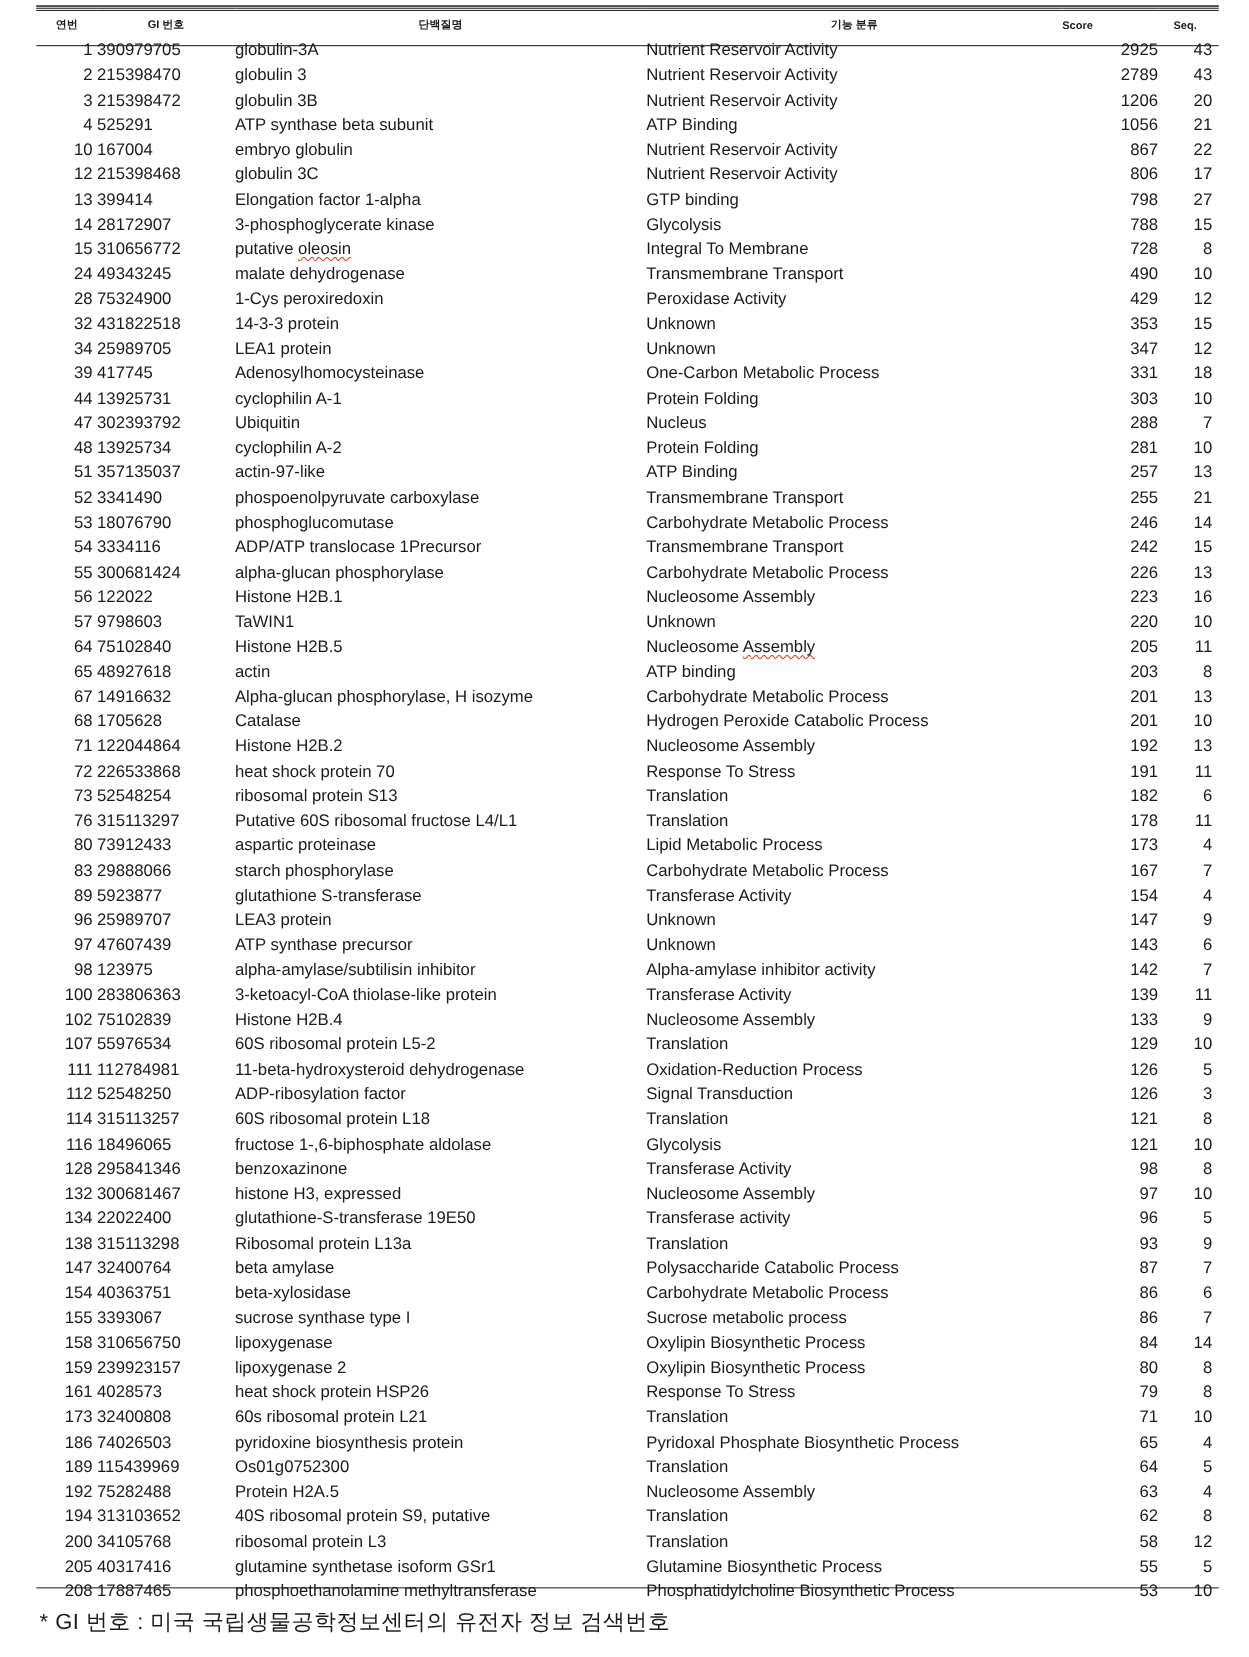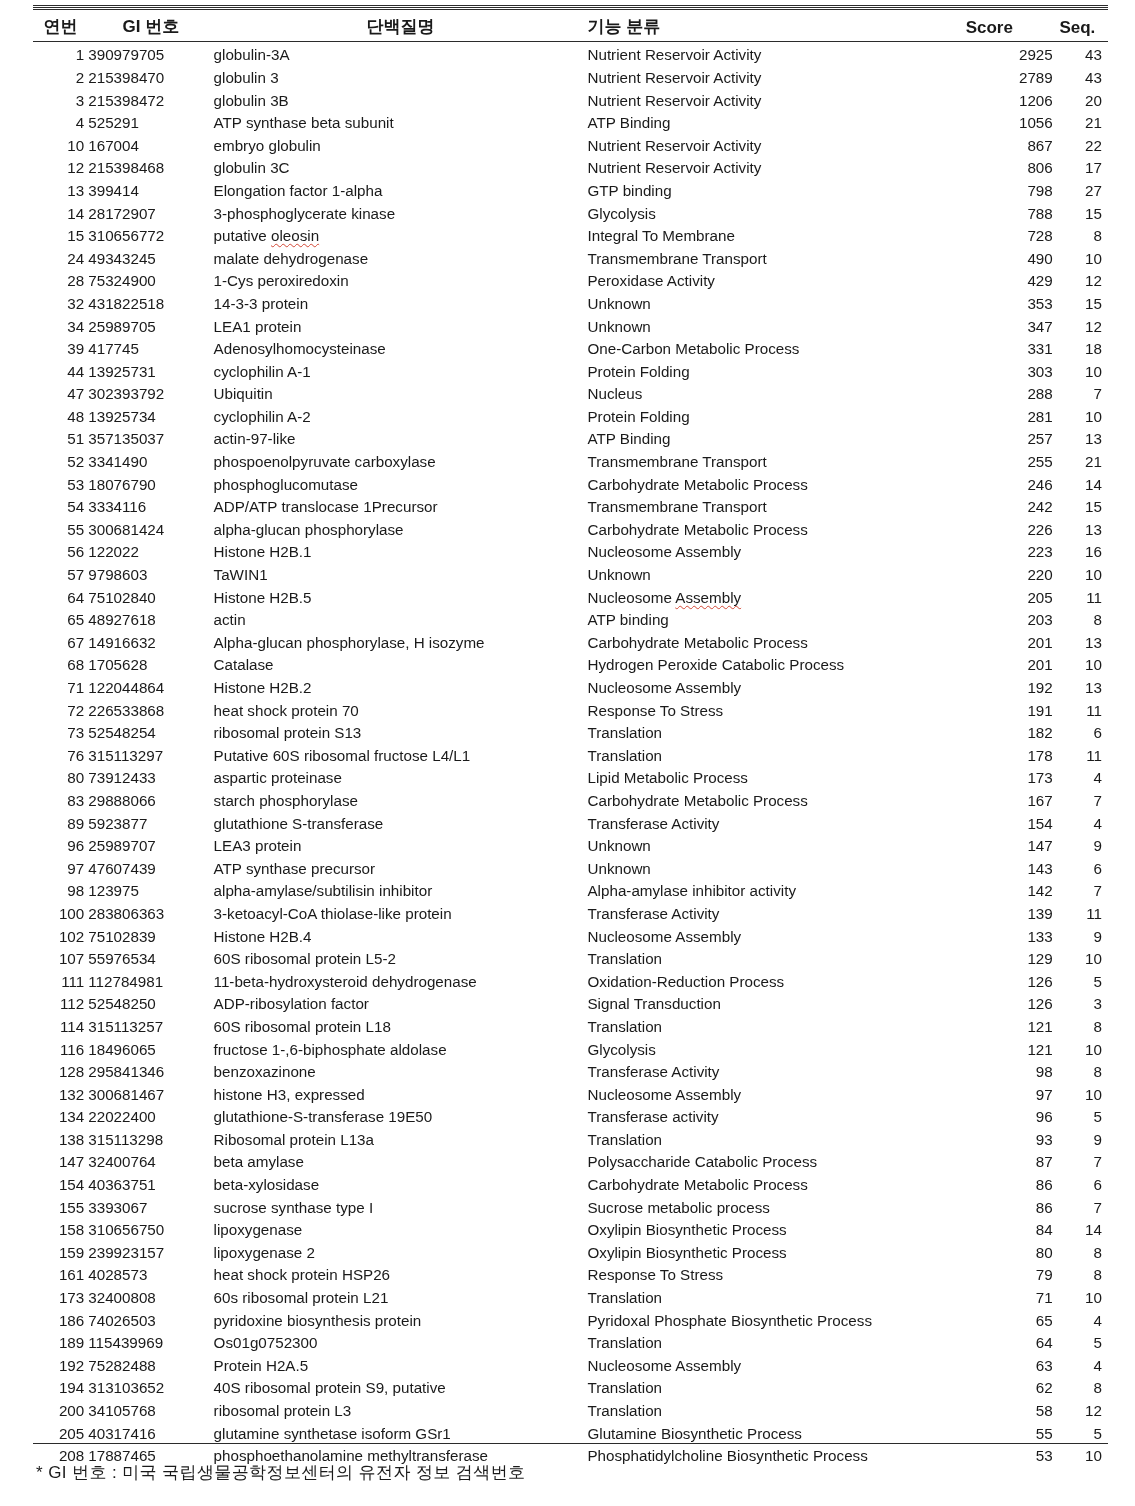--- a/index.html
+++ b/index.html
@@ -28,21 +28,21 @@
     width: 1075px;
   }
   table.proteins {
     width: 1075px;
     border-collapse: collapse;
     table-layout: fixed;
     font-size: 15.2px;
   }
   table.proteins thead th {
     font-weight: bold;
-    font-size: 17px;
+    font-size: 10px;
     padding: 7px 0 6px 0;
     vertical-align: bottom;
     white-space: nowrap;
   }
   
   thead tr.head-row th {
     border-top: 3px double #2b2b2b;
   }
   thead tr.head-row th {
     box-shadow: none;
@@ -77,40 +77,40 @@
   .col-no    { text-align: right; padding-right: 4px !important; }
   .col-gi    { text-align: left; }
   .col-name  { text-align: left; }
   .col-func  { text-align: left; }
   .col-score { text-align: right; }
   .col-seq   { text-align: right; padding-right: 6px !important; }
 
   th.col-no    { text-align: center; padding-right: 0 !important;}
   th.col-gi    { text-align: center; }
   th.col-name  { text-align: center; }
-  th.col-func  { text-align: left; }
+  th.col-func  { text-align: center; }
   th.col-score { text-align: left; }
   th.col-seq   { text-align: center; }
 
   
   .sp {
     text-decoration: underline;
     text-decoration-style: wavy;
     text-decoration-color: #d34836;
     text-decoration-skip-ink: none;
     text-underline-offset: 2px;
     text-decoration-thickness: 1px;
     margin-top: 12px;
   }
 
   .footnote {
     position: absolute;
     left: 36px;
     top: 1461px;
-    font-size: 17px;
+    font-size: 20px;
     letter-spacing: 0.4px;
     color: #1a1a1a;
     white-space: nowrap;
   }
 </style>
 </head>
 <body>
 
 <div class="page">
 

